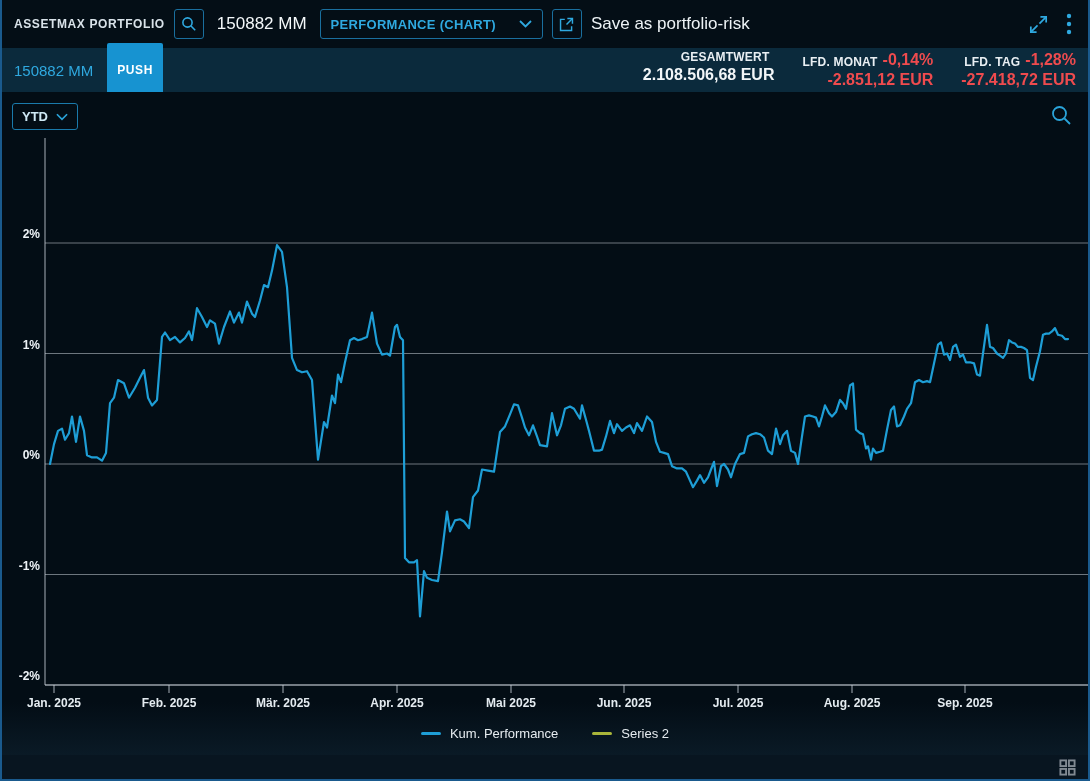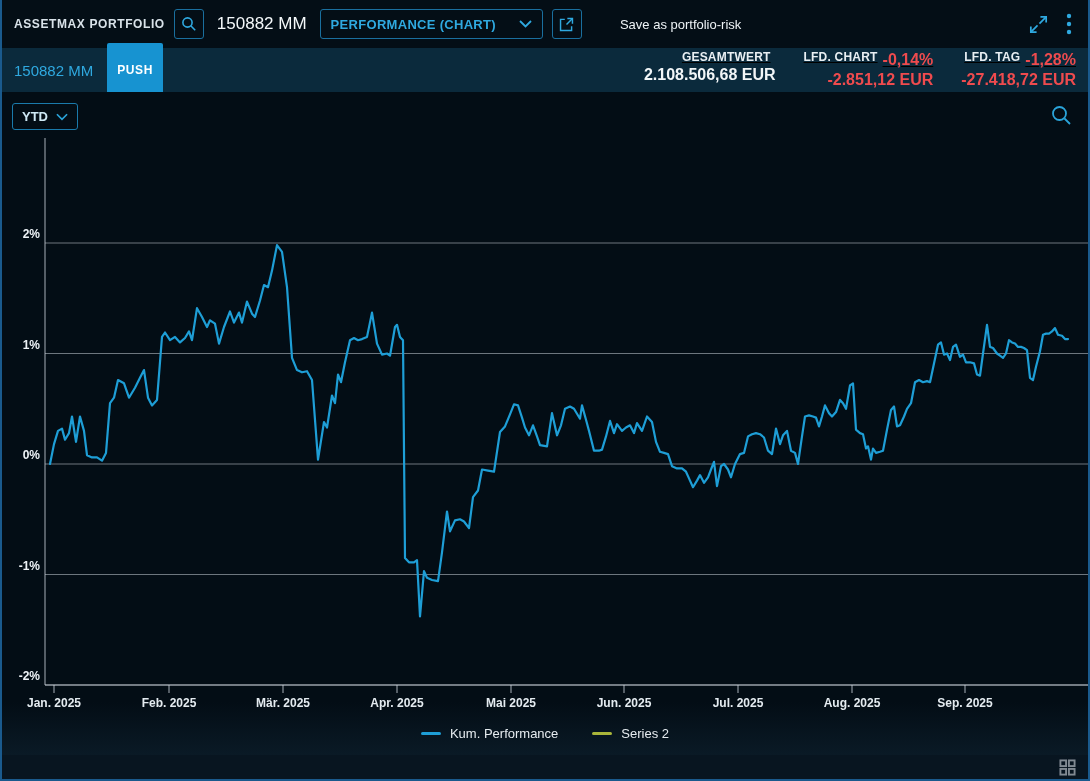--- a/index.html
+++ b/index.html
@@ -20,35 +20,35 @@
   .iconbox {
     width:30px; height:30px; border:1px solid #1a6f9e; border-radius:3px;
     display:flex; align-items:center; justify-content:center; flex:0 0 auto; cursor:pointer;
   }
   .hdr-value { font-size:17px; color:#f4f8fa; font-weight:400; white-space:nowrap; margin:0 4px; }
   .hdr-select {
     height:30px; border:1px solid #1a6f9e; border-radius:3px; display:flex; align-items:center;
     padding:0 10px; gap:23px; cursor:pointer;
   }
   .hdr-select .lbl { font-size:13px; font-weight:700; color:#2fa9e0; letter-spacing:.3px; white-space:nowrap; }
-  .save-label { font-size:13px; color:#eef3f6; white-space:nowrap;margin-left:29px; }
+  .save-label { font-size:17px; color:#eef3f6; white-space:nowrap; }
   .hdr-spacer { flex:1; }
   .hdr-right { display:flex; align-items:center; gap:16px; padding-right:4px; }
   
   .statsbar {
     height:44px; background:#0b2a3c; display:flex; align-items:center; padding:0 12px;
   }
   .pf-name { font-size:15px; color:#2fa9e0; white-space:nowrap; }
   .push-badge {
     margin-left:14px; background:#1793d1; color:#fff; font-size:12px; font-weight:700;
     letter-spacing:.6px; padding:20px 10px; border-radius:2px; cursor:pointer;
   }
   .stats { margin-left:auto; display:flex; gap:28px; }
   .stat { display:flex; flex-direction:column; align-items:flex-end; line-height:1.25; }
-  .stat-top { display:flex; gap:5px; align-items:flex-start;text-decoration:underline; }
+  .stat-top { display:flex; gap:5px; align-items:flex-end; }
   .stat-label { font-size:12px; font-weight:700; color:#e9eff3; letter-spacing:.2px; }
   .stat-pct { font-size:16px; font-weight:700; color:#ef4b4e; }
   .stat-value { font-size:16px; font-weight:700; color:#f2f6f8; white-space:nowrap; }
   .stat.neg .stat-value { color:#ef4b4e; }
   
   .chartarea {
     position:relative; height:663px;
     background:linear-gradient(#030d15 92%, #0a1a26 100%);
   }
   .range-select {
@@ -124,21 +124,21 @@
     <div class="stats">
       <div class="stat">
         <div class="stat-top">
           <span class="stat-label">GESAMTWERT</span>
           <span class="stat-pct"></span>
         </div>
         <span class="stat-value">2.108.506,68 EUR</span>
       </div>
       <div class="stat neg">
         <div class="stat-top">
-          <span class="stat-label">LFD. CHART</span>
+          <span class="stat-label">LFD. MONAT</span>
           <span class="stat-pct">-0,14%</span>
         </div>
         <span class="stat-value">-2.851,12 EUR</span>
       </div>
       <div class="stat neg">
         <div class="stat-top">
           <span class="stat-label">LFD. TAG</span>
           <span class="stat-pct">-1,28%</span>
         </div>
         <span class="stat-value">-27.418,72 EUR</span>

